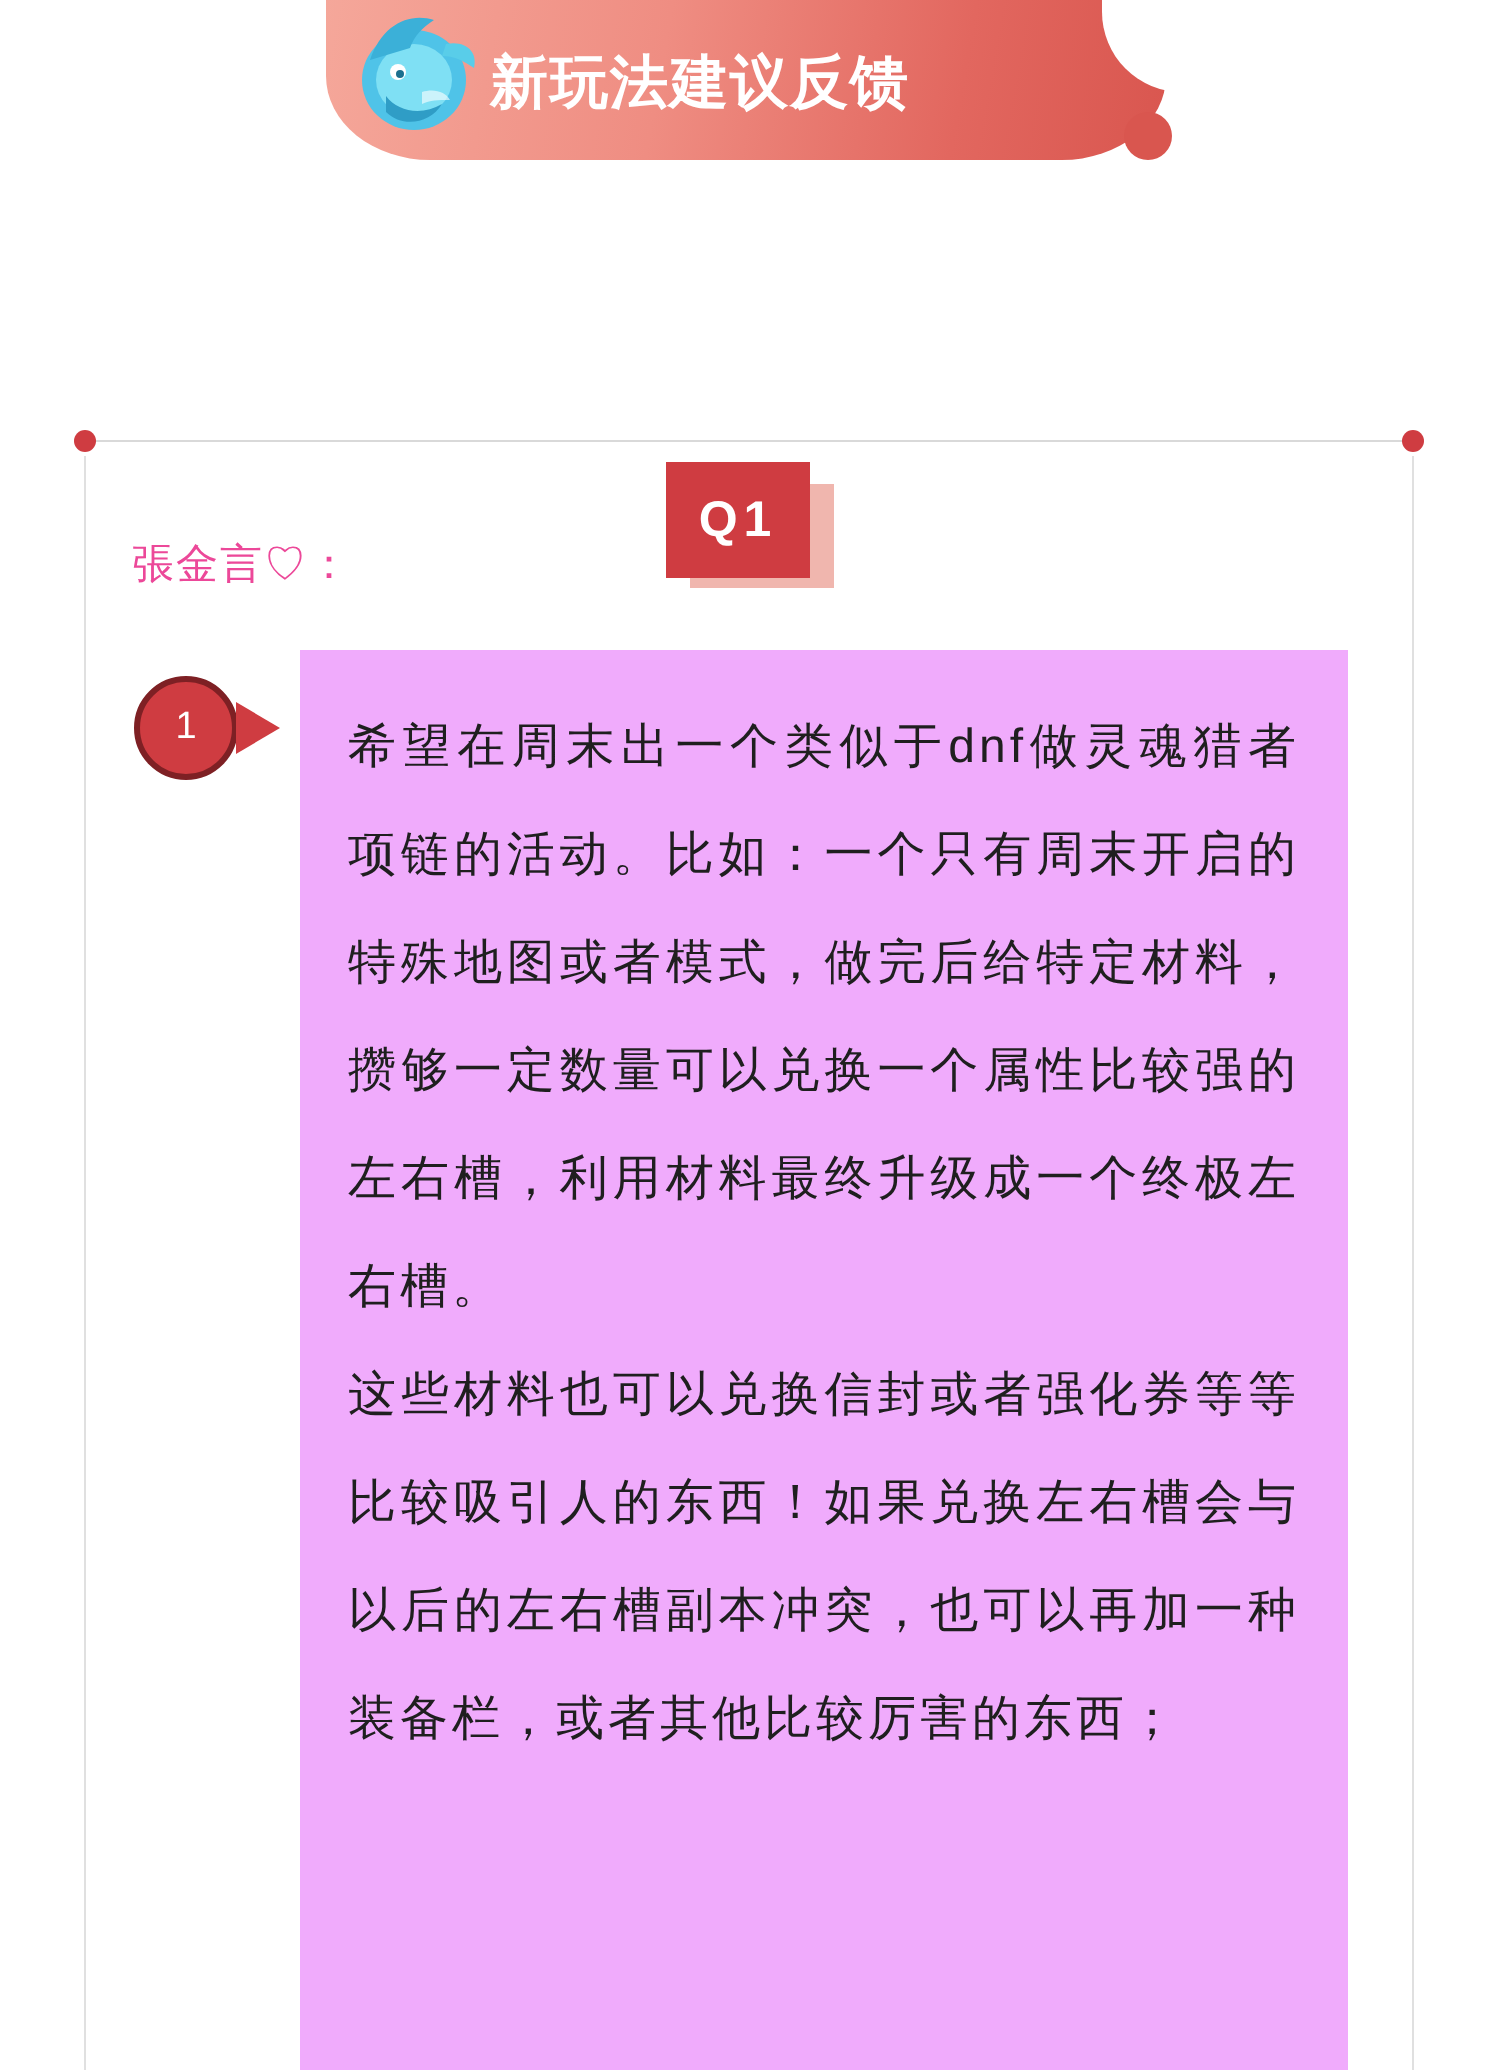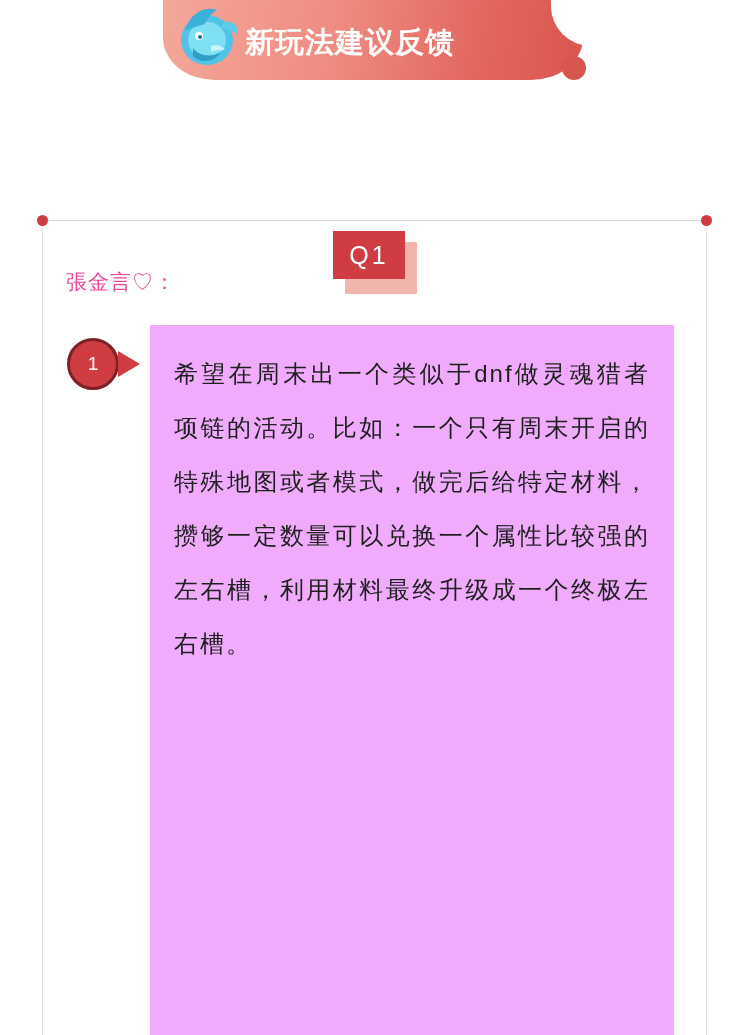--- a/index.html
+++ b/index.html
@@ -89,25 +89,25 @@
     top: 137px;
     width: 72px;
     height: 52px;
     background: #f0b6ae;
   }
   .q-box {
     position: absolute;
     left: 333px;
     top: 126px;
     width: 72px;
-    height: 48px;
+    height: 58px;
     background: #cf3c41;
     color: #ffffff;
     font-size: 25px;
-    font-weight: normal;
+    font-weight: bold;
     letter-spacing: 3px;
     display: flex;
     align-items: center;
     justify-content: center;
   }
 
   
   .divider-row {
     position: absolute;
     left: 0;
@@ -255,13 +255,14 @@
 <div class="body-rule-left"></div>
 <div class="body-rule-right"></div>
 
 <div class="author">張金言♡：</div>
 
 <div class="badge">1</div>
 <div class="badge-tail"></div>
 
 <div class="answer-box">
   <p class="answer-p">希望在周末出一个类似于dnf做灵魂猎者项链的活动。比如：一个只有周末开启的特殊地图或者模式，做完后给特定材料，攒够一定数量可以兑换一个属性比较强的左右槽，利用材料最终升级成一个终极左右槽。</p>
+  <p class="answer-p">这些材料也可以兑换信封或者强化券等等比较吸引人的东西！如果兑换左右槽会与以后的左右槽副本冲突，也可以再加一种装备栏，或者其他比较厉害的东西；</p>
 </div>
 
 </body></html>

